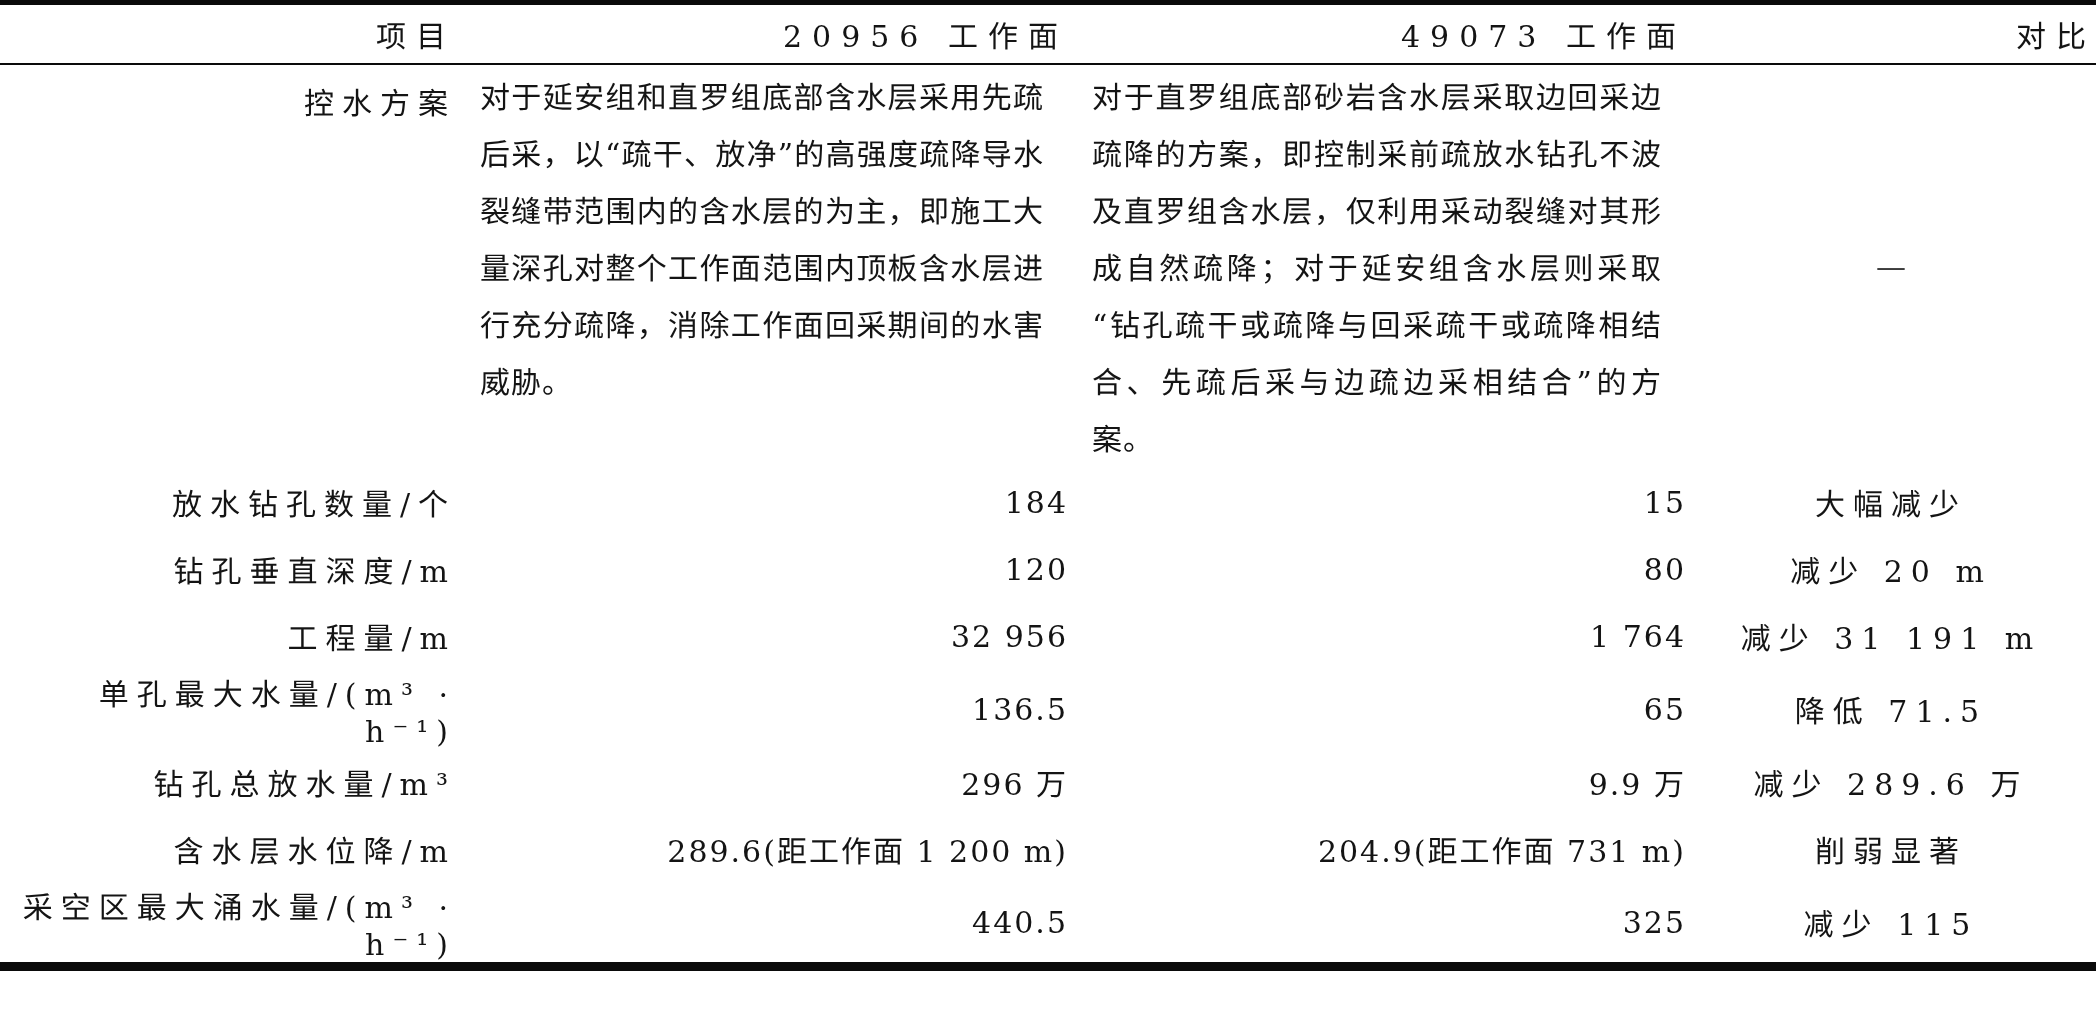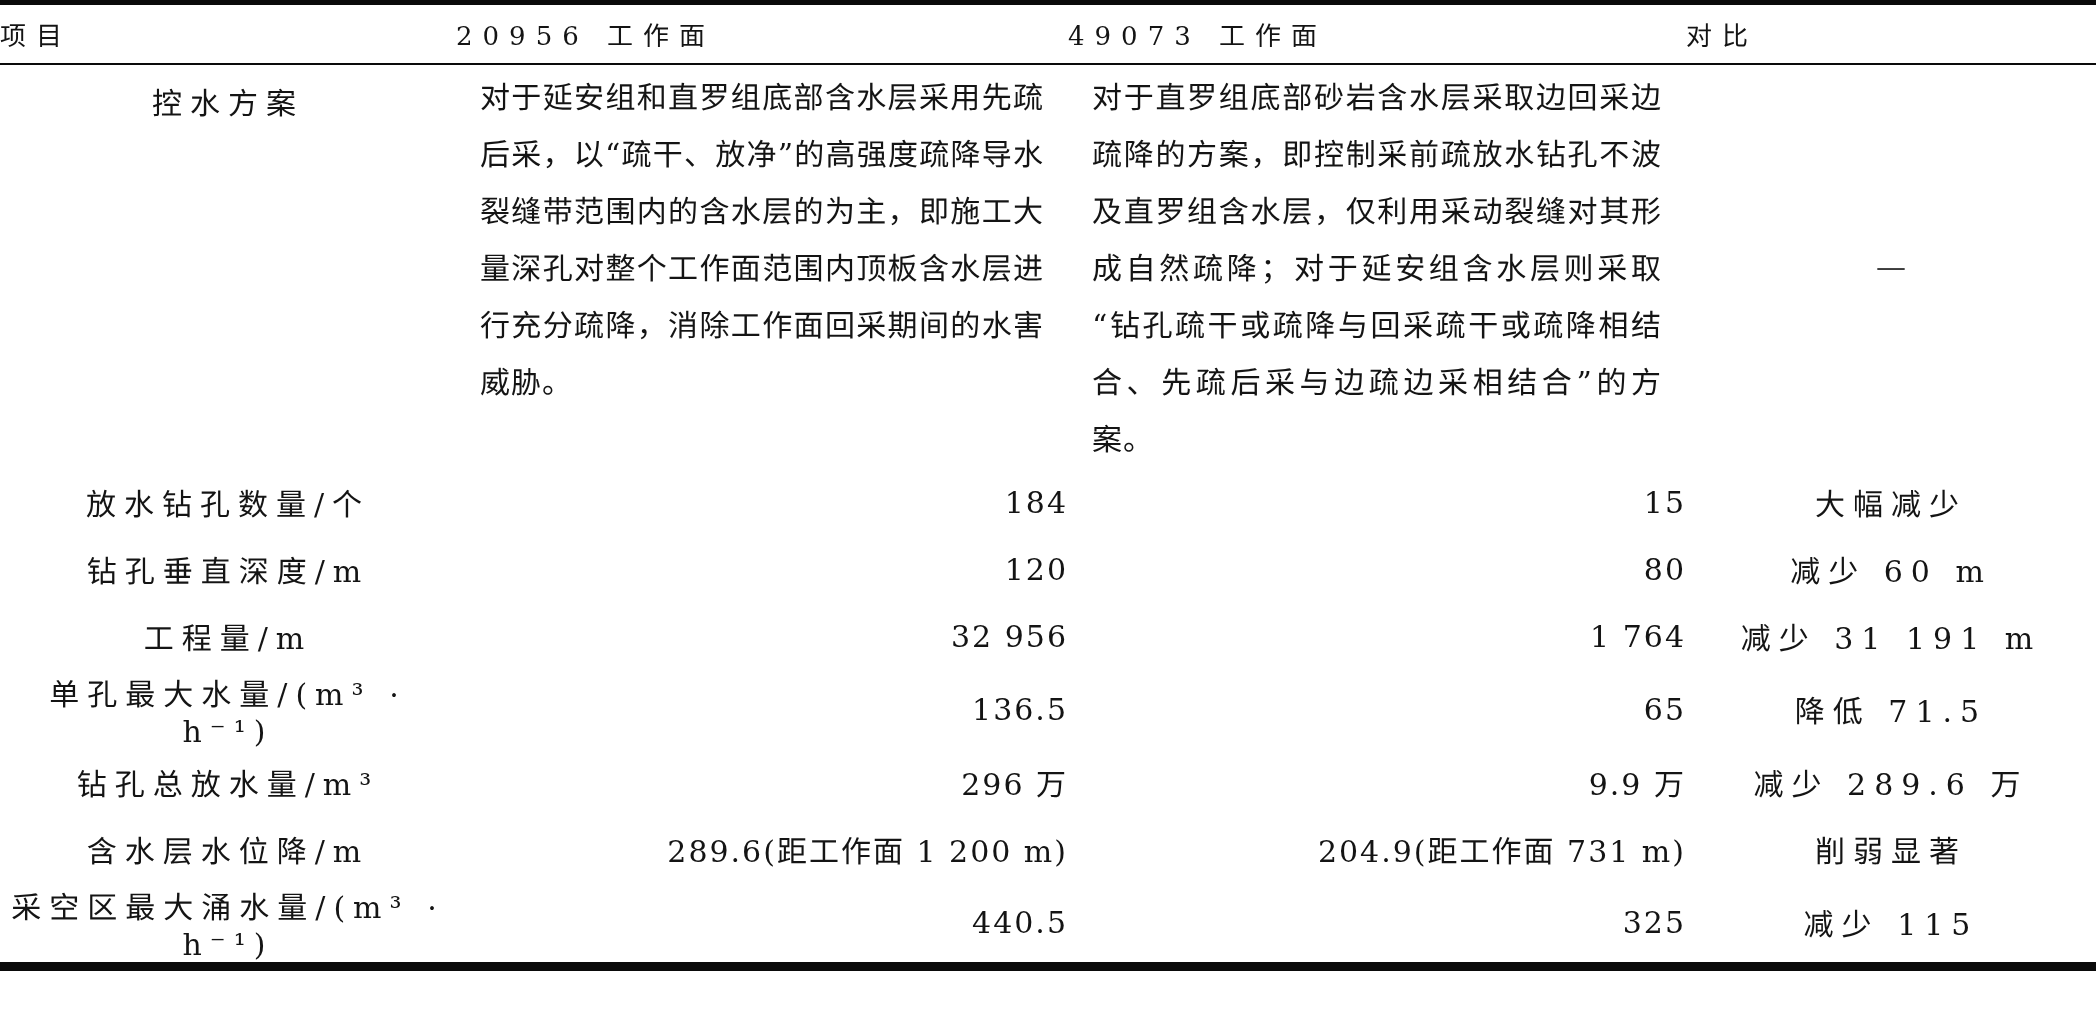--- a/index.html
+++ b/index.html
@@ -17,35 +17,35 @@
   table.cmp-table {
     width: 2096px;
     border-collapse: collapse;
     table-layout: fixed;
     border-top: 5px solid #0a0a0a;
     border-bottom: 9px solid #0a0a0a;
   }
   thead tr { height: 61px; }
   thead th {
     font-weight: normal;
-    font-size: 26px;
+    font-size: 30px;
     letter-spacing: 10px;
-    text-align: left;
+    text-align: right;
     vertical-align: middle;
     border-bottom: 2px solid #0a0a0a;
     padding: 0;
   }
   td {
     font-size: 30px;
     padding: 0;
   }
   tr.scheme-row { height: 405px; }
   tr.data-row { height: 67px; }
   td.lbl {
-    text-align: center;
+    text-align: right;
     letter-spacing: 8px;
     vertical-align: middle;
     margin-top: 20px;
   }
   tr.scheme-row td.lbl {
     vertical-align: top;
     padding-top: 14px;
   }
   td.para {
     vertical-align: top;
@@ -99,21 +99,21 @@
     <td class="lbl">放水钻孔数量/个</td>
     <td class="val">184</td>
     <td class="val">15</td>
     <td class="cmp">大幅减少</td>
   </tr>
 
   <tr class="data-row">
     <td class="lbl">钻孔垂直深度/m</td>
     <td class="val">120</td>
     <td class="val">80</td>
-    <td class="cmp">减少 60 m</td>
+    <td class="cmp">减少 20 m</td>
   </tr>
 
   <tr class="data-row">
     <td class="lbl">工程量/m</td>
     <td class="val">32 956</td>
     <td class="val">1 764</td>
     <td class="cmp">减少 31 191 m</td>
   </tr>
 
   <tr class="data-row">

